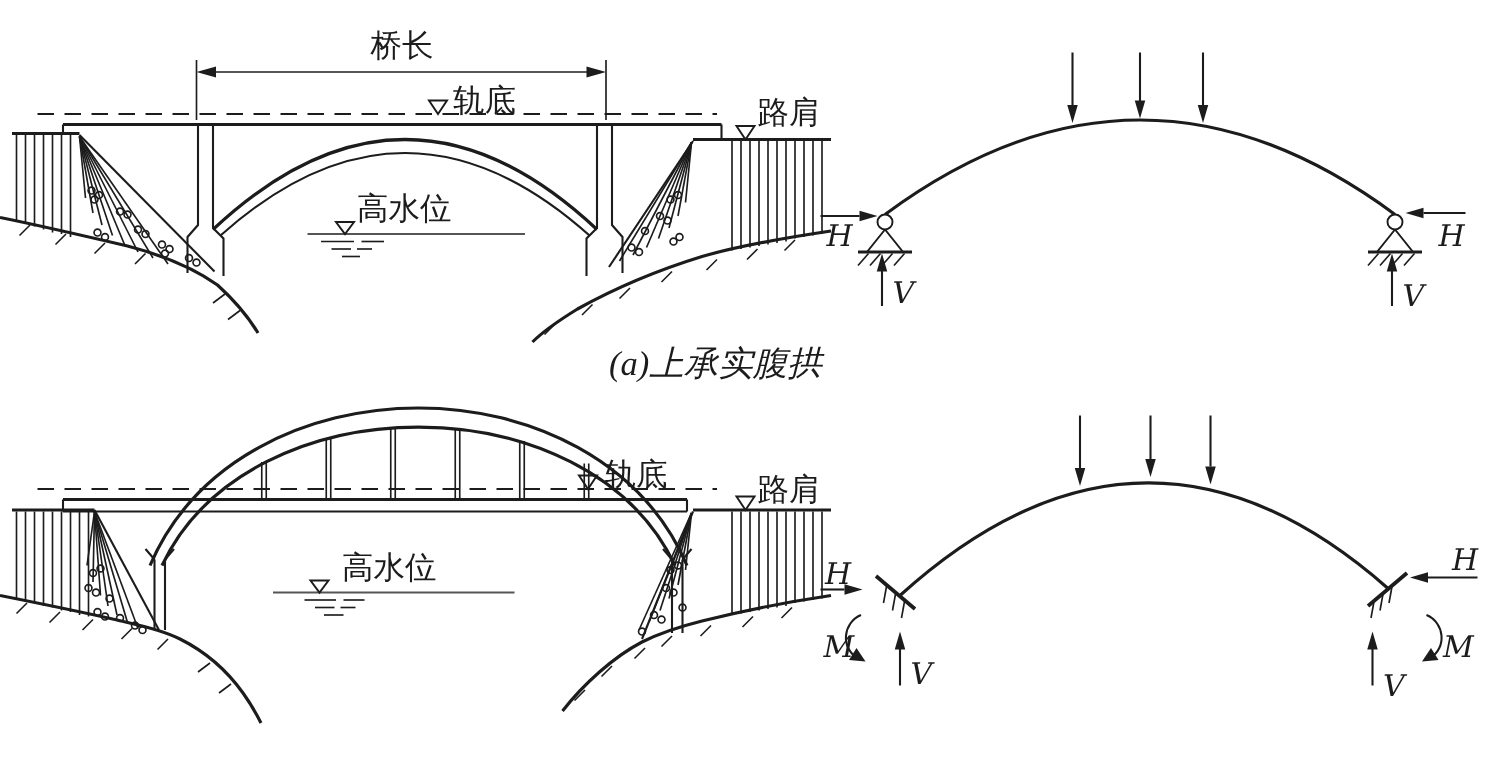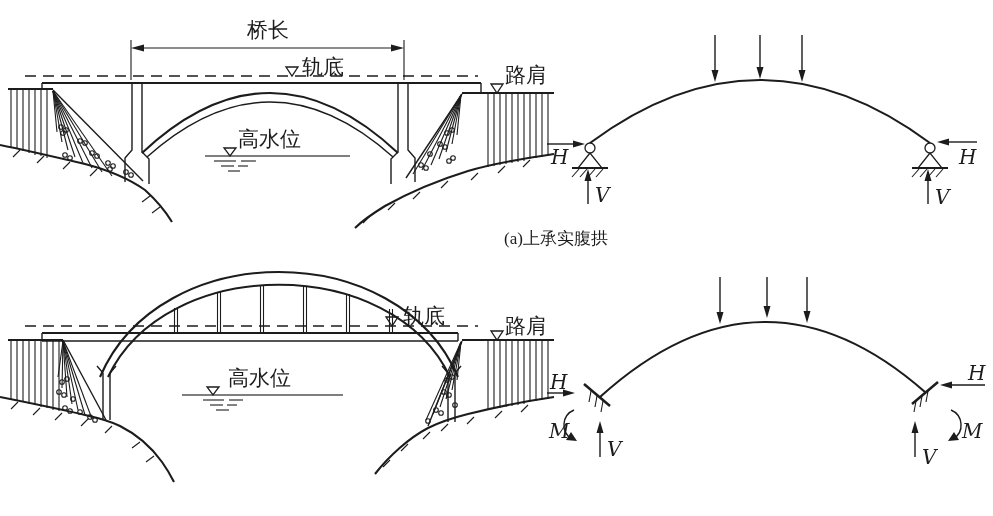--- a/index.html
+++ b/index.html
@@ -11,22 +11,22 @@
   .ln1{stroke:var(--ink);fill:none;stroke-width:1.1px;}
   .ln2{stroke:var(--ink);fill:none;stroke-width:2.1px;}
   .ln3{stroke:var(--ink);fill:none;stroke-width:2.5px;}
   .dash{stroke-dasharray:11 7;}
   .fillink{fill:var(--ink);stroke:none;}
   .tri{fill:var(--bg);stroke:var(--ink);stroke-width:1.3px;}
   .waterln{stroke:var(--water);fill:none;stroke-width:1.4px;}
   .cjk{font-family:"Liberation Serif","DejaVu Serif",serif;font-size:21px;fill:var(--ink);}
   .force{font-family:"DejaVu Serif","Liberation Serif",serif;font-style:italic;
          font-size:20px;fill:var(--ink);}
-  .caption{position:absolute;width:300px;text-align:center;font-size:17px;color:var(--ink);
-           font-family:"Liberation Serif","DejaVu Serif",serif;white-space:nowrap;}
+  .caption{position:absolute;width:300px;text-align:left;font-size:23px;color:var(--ink);
+           font-family:"Liberation Serif","DejaVu Serif",serif;white-space:nowrap;font-style:italic;}
 </style>
 </head>
 <body>
 
 <div id="stage">
 
   <svg style="left:0;top:0" width="560" height="238" viewBox="0 0 560 238">
 
     <g>
       <line class="ln1" x1="131" y1="40" x2="131" y2="80"></line>

